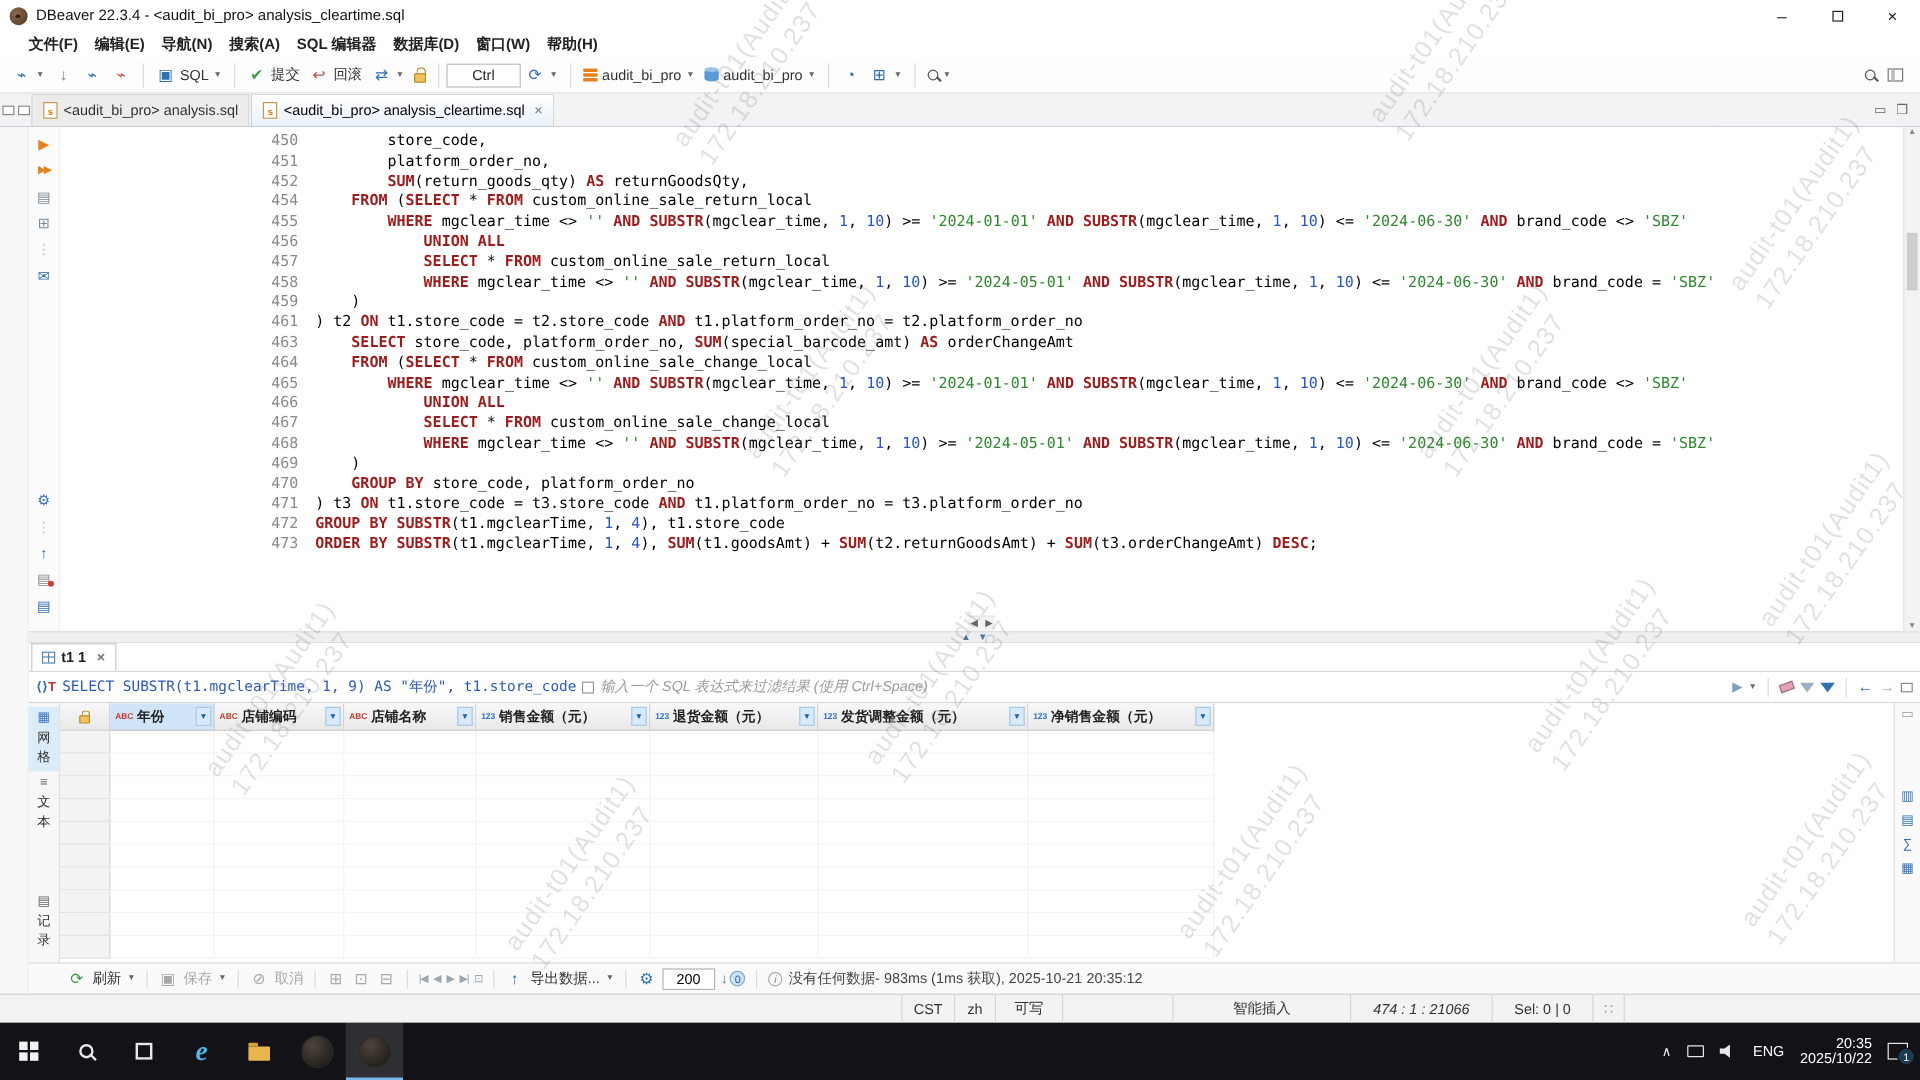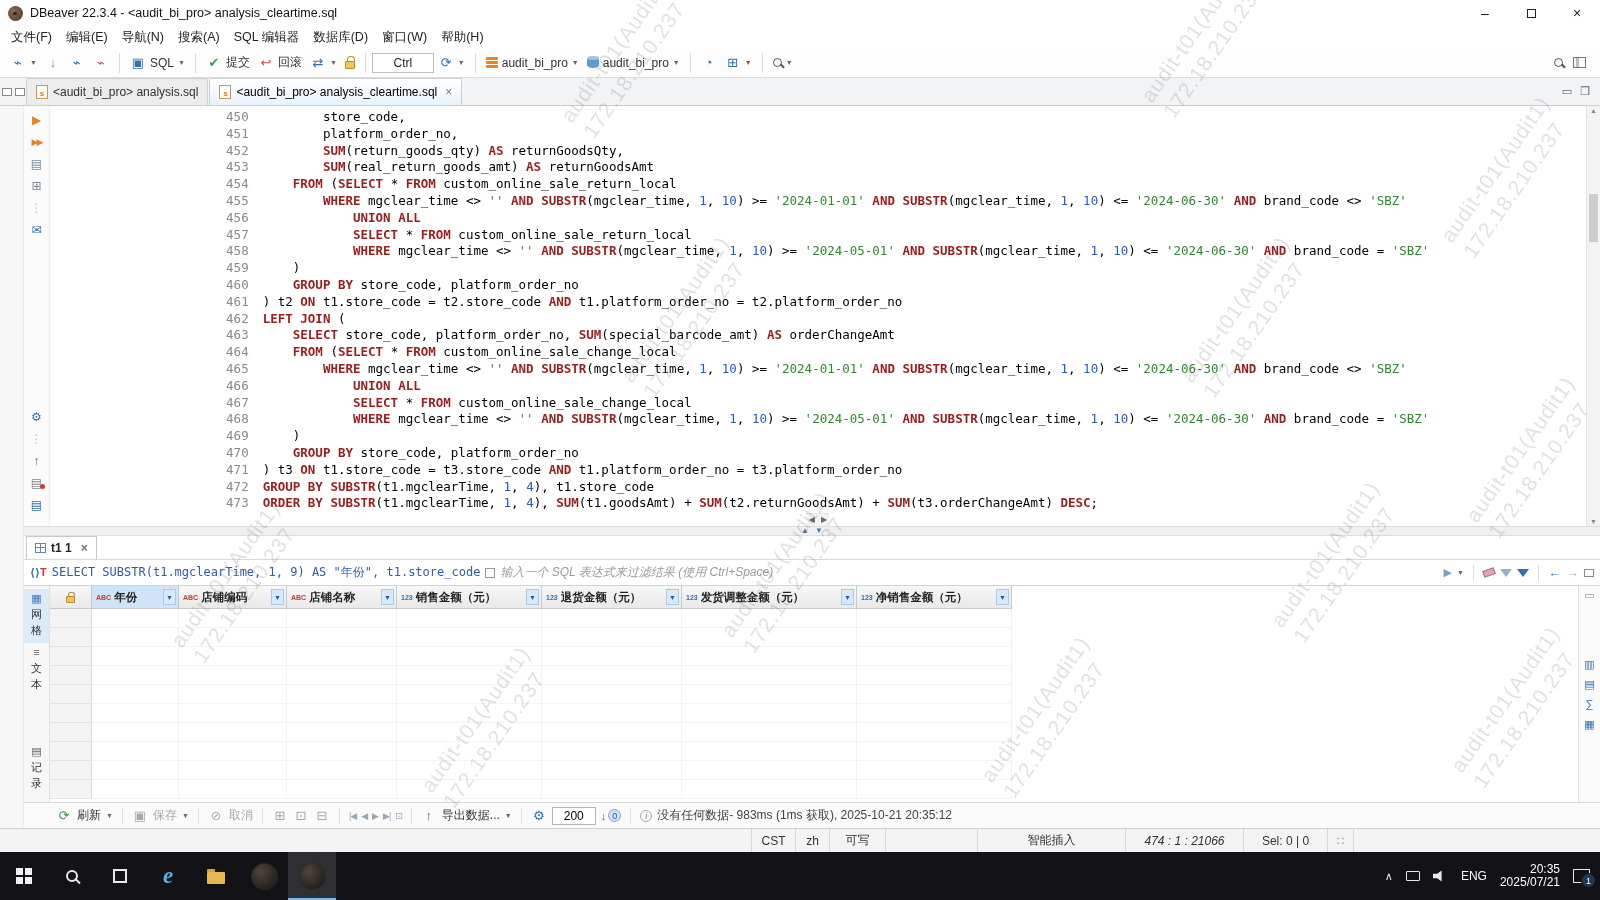--- a/index.html
+++ b/index.html
@@ -11,21 +11,21 @@
   
   .titlebar { height:26px; background:#fff; display:flex; align-items:center; padding-left:8px; font-size:12.5px; color:#111; flex:0 0 auto; }
   .beaver { width:15px; height:15px; border-radius:50%; background:radial-gradient(circle at 35% 35%, #8a6a4d, #4d3категория622); background:radial-gradient(circle at 35% 35%, #8a6a4d, #4d3622); margin-right:7px; position:relative; }
   .beaver::after { content:''; position:absolute; width:4px; height:3px; background:#2c1d12; border-radius:50%; left:5px; top:6px; }
   .title-text { white-space:nowrap; }
   .winbtns { margin-left:auto; display:flex; height:100%; }
   .wbtn { width:46px; display:flex; align-items:center; justify-content:center; font-size:14px; color:#222; }
   .wbtn .box { width:9px; height:9px; border:1.2px solid #222; display:inline-block; }
 
   
-  .menubar { height:22px; background:#fff; display:flex; align-items:center; padding-left:4px; font-size:12.5px; color:#222; flex:0 0 auto; }
+  .menubar { height:22px; background:#fff; display:flex; align-items:center; padding-left:17px; font-size:12.5px; color:#222; flex:0 0 auto;font-weight:bold; }
   .mitem { padding:2px 7px; }
 
   
   .toolbar { height:30px; background:#fdfdfd; border-bottom:1px solid #ddd; display:flex; align-items:center; padding:0 6px; font-size:12px; color:#333; flex:0 0 auto; }
   .tsep { width:1px; height:20px; background:#dcdcdc; margin:0 6px; flex:0 0 auto; }
   .tbtn { display:flex; align-items:center; gap:4px; padding:2px 4px; border-radius:2px; white-space:nowrap; }
   .caret { font-size:7px; color:#666; }
   .ic { display:inline-flex; width:16px; height:16px; align-items:center; justify-content:center; font-size:13px; line-height:1; }
   .ic-plug { color:#2f6fb4; font-weight:bold; }
   .ic-green { color:#3d9c46; }
@@ -322,30 +322,27 @@
             <span class="ric" style="color:#c0c0c0">⋮</span>
             <span class="ric ic-blue">↑</span>
             <span class="ric" style="color:#888">▤<i class="dotred"></i></span>
             <span class="ric ic-blue">▤</span>
           </div>
           <div class="editor-main">
             <div class="code">
                 <div class="cl"><span class="ln">450</span><span class="cd">        store_code,</span></div>
                 <div class="cl"><span class="ln">451</span><span class="cd">        platform_order_no,</span></div>
                 <div class="cl"><span class="ln">452</span><span class="cd">        <span class="tok-kw">SUM</span>(return_goods_qty) <span class="tok-kw">AS</span> returnGoodsQty,</span></div>
-                <div class="cl"><span class="ln">453</span><span class="cd">        <span class="tok-kw">SUM</span>(real_return_goods_amt) <span class="tok-kw">AS</span> returnGoodsAmt</span></div>
                 <div class="cl"><span class="ln">454</span><span class="cd">    <span class="tok-kw">FROM</span> (<span class="tok-kw">SELECT</span> * <span class="tok-kw">FROM</span> custom_online_sale_return_local</span></div>
                 <div class="cl"><span class="ln">455</span><span class="cd">        <span class="tok-kw">WHERE</span> mgclear_time &lt;&gt; <span class="tok-str">''</span> <span class="tok-kw">AND</span> <span class="tok-kw">SUBSTR</span>(mgclear_time, <span class="tok-num">1</span>, <span class="tok-num">10</span>) &gt;= <span class="tok-str">'2024-01-01'</span> <span class="tok-kw">AND</span> <span class="tok-kw">SUBSTR</span>(mgclear_time, <span class="tok-num">1</span>, <span class="tok-num">10</span>) &lt;= <span class="tok-str">'2024-06-30'</span> <span class="tok-kw">AND</span> brand_code &lt;&gt; <span class="tok-str">'SBZ'</span></span></div>
                 <div class="cl"><span class="ln">456</span><span class="cd">            <span class="tok-kw">UNION</span> <span class="tok-kw">ALL</span></span></div>
                 <div class="cl"><span class="ln">457</span><span class="cd">            <span class="tok-kw">SELECT</span> * <span class="tok-kw">FROM</span> custom_online_sale_return_local</span></div>
                 <div class="cl"><span class="ln">458</span><span class="cd">            <span class="tok-kw">WHERE</span> mgclear_time &lt;&gt; <span class="tok-str">''</span> <span class="tok-kw">AND</span> <span class="tok-kw">SUBSTR</span>(mgclear_time, <span class="tok-num">1</span>, <span class="tok-num">10</span>) &gt;= <span class="tok-str">'2024-05-01'</span> <span class="tok-kw">AND</span> <span class="tok-kw">SUBSTR</span>(mgclear_time, <span class="tok-num">1</span>, <span class="tok-num">10</span>) &lt;= <span class="tok-str">'2024-06-30'</span> <span class="tok-kw">AND</span> brand_code = <span class="tok-str">'SBZ'</span></span></div>
                 <div class="cl"><span class="ln">459</span><span class="cd">    )</span></div>
-                <div class="cl"><span class="ln">460</span><span class="cd">    <span class="tok-kw">GROUP</span> <span class="tok-kw">BY</span> store_code, platform_order_no</span></div>
                 <div class="cl"><span class="ln">461</span><span class="cd">) t2 <span class="tok-kw">ON</span> t1.store_code = t2.store_code <span class="tok-kw">AND</span> t1.platform_order_no = t2.platform_order_no</span></div>
-                <div class="cl"><span class="ln">462</span><span class="cd"><span class="tok-kw">LEFT</span> <span class="tok-kw">JOIN</span> (</span></div>
                 <div class="cl"><span class="ln">463</span><span class="cd">    <span class="tok-kw">SELECT</span> store_code, platform_order_no, <span class="tok-kw">SUM</span>(special_barcode_amt) <span class="tok-kw">AS</span> orderChangeAmt</span></div>
                 <div class="cl"><span class="ln">464</span><span class="cd">    <span class="tok-kw">FROM</span> (<span class="tok-kw">SELECT</span> * <span class="tok-kw">FROM</span> custom_online_sale_change_local</span></div>
                 <div class="cl"><span class="ln">465</span><span class="cd">        <span class="tok-kw">WHERE</span> mgclear_time &lt;&gt; <span class="tok-str">''</span> <span class="tok-kw">AND</span> <span class="tok-kw">SUBSTR</span>(mgclear_time, <span class="tok-num">1</span>, <span class="tok-num">10</span>) &gt;= <span class="tok-str">'2024-01-01'</span> <span class="tok-kw">AND</span> <span class="tok-kw">SUBSTR</span>(mgclear_time, <span class="tok-num">1</span>, <span class="tok-num">10</span>) &lt;= <span class="tok-str">'2024-06-30'</span> <span class="tok-kw">AND</span> brand_code &lt;&gt; <span class="tok-str">'SBZ'</span></span></div>
                 <div class="cl"><span class="ln">466</span><span class="cd">            <span class="tok-kw">UNION</span> <span class="tok-kw">ALL</span></span></div>
                 <div class="cl"><span class="ln">467</span><span class="cd">            <span class="tok-kw">SELECT</span> * <span class="tok-kw">FROM</span> custom_online_sale_change_local</span></div>
                 <div class="cl"><span class="ln">468</span><span class="cd">            <span class="tok-kw">WHERE</span> mgclear_time &lt;&gt; <span class="tok-str">''</span> <span class="tok-kw">AND</span> <span class="tok-kw">SUBSTR</span>(mgclear_time, <span class="tok-num">1</span>, <span class="tok-num">10</span>) &gt;= <span class="tok-str">'2024-05-01'</span> <span class="tok-kw">AND</span> <span class="tok-kw">SUBSTR</span>(mgclear_time, <span class="tok-num">1</span>, <span class="tok-num">10</span>) &lt;= <span class="tok-str">'2024-06-30'</span> <span class="tok-kw">AND</span> brand_code = <span class="tok-str">'SBZ'</span></span></div>
                 <div class="cl"><span class="ln">469</span><span class="cd">    )</span></div>
                 <div class="cl"><span class="ln">470</span><span class="cd">    <span class="tok-kw">GROUP</span> <span class="tok-kw">BY</span> store_code, platform_order_no</span></div>
                 <div class="cl"><span class="ln">471</span><span class="cd">) t3 <span class="tok-kw">ON</span> t1.store_code = t3.store_code <span class="tok-kw">AND</span> t1.platform_order_no = t3.platform_order_no</span></div>
                 <div class="cl"><span class="ln">472</span><span class="cd"><span class="tok-kw">GROUP</span> <span class="tok-kw">BY</span> <span class="tok-kw">SUBSTR</span>(t1.mgclearTime, <span class="tok-num">1</span>, <span class="tok-num">4</span>), t1.store_code</span></div>
@@ -643,21 +640,21 @@
         <span class="appc"></span>
       </div>
     <div class="tkbtn active">
         <span class="appc"></span>
       </div>
     <div class="tray">
       <span class="chev">∧</span>
       <span class="mon"></span>
       <span class="spk"></span>
       <span>ENG</span>
-      <span class="clock"><span>20:35</span><br><span>2025/07/21</span></span>
+      <span class="clock"><span>20:35</span><br><span>2025/10/22</span></span>
       <span class="notif" data-badge="1"></span>
     </div>
   </div>
 </div>
 
 <div class="wmlayer">
     <div class="wm" style="left: 540px; top: 30px;">
       <div>audit-t01(Audit1)</div>
       <div>172.18.210.237</div>
     </div>

